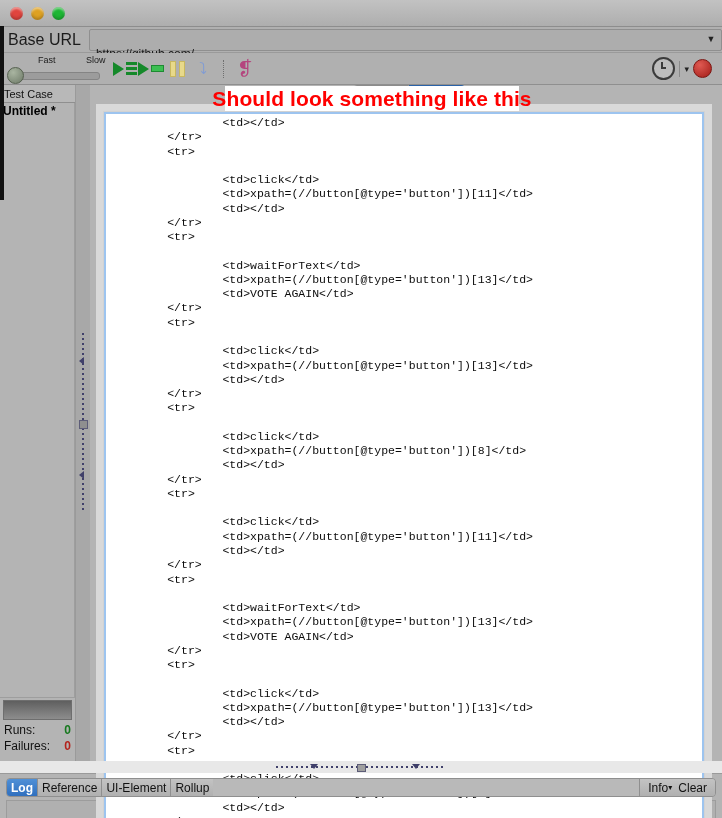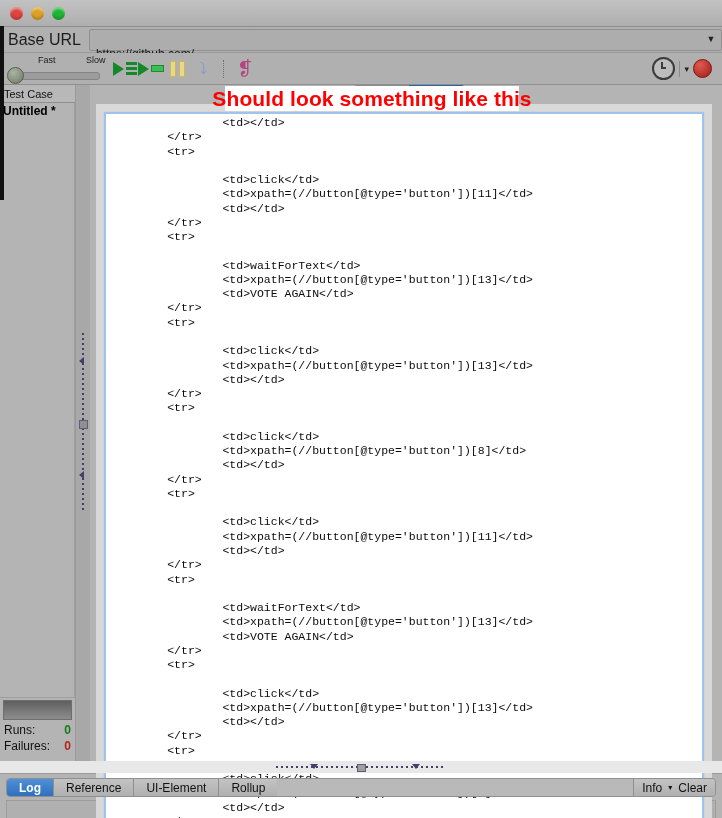--- a/index.html
+++ b/index.html
@@ -366,41 +366,41 @@
     display: flex; align-items: stretch;
     border: 1px solid #8f8f8f;
     border-radius: 4px;
     background: #b9b9b9;
     overflow: hidden;
     width: 100%;
     box-sizing: border-box;
     position: relative;
   }
   .logtab {
-    padding: 0 12px;
+    padding: 0 4px;
     font-size: 12px; color: #121212;
     display: flex; align-items: center;
     border-right: 1px solid #8f8f8f;
     background: linear-gradient(#c3c3c3, #b0b0b0);
   }
   .logtab.active {
     background: linear-gradient(#4f90d7, #2f6fbe);
     color: #fff; font-weight: bold;
   }
   .logtab.lastt { border-right: none; }
   .log-right {
     margin-left: auto;
     display: flex; align-items: center; gap: 6px;
     padding: 0 8px;
     border-left: 1px solid #8f8f8f;
     background: linear-gradient(#c3c3c3, #b0b0b0);
   }
   .log-right .it {
     font-size: 12px; color: #121212;
-    display: flex; align-items: center; gap: 6px;
+    display: flex; align-items: center; gap: 0;
   }
   .log-right .tri { font-size: 8px; }
   .logbody {
     height: 18px;
     margin-top: 3px;
     background: #b0b0b0;
     border: 1px solid #9c9c9c;
   }
   .edge-left {
     position: absolute; left: 0; top: 26px;

